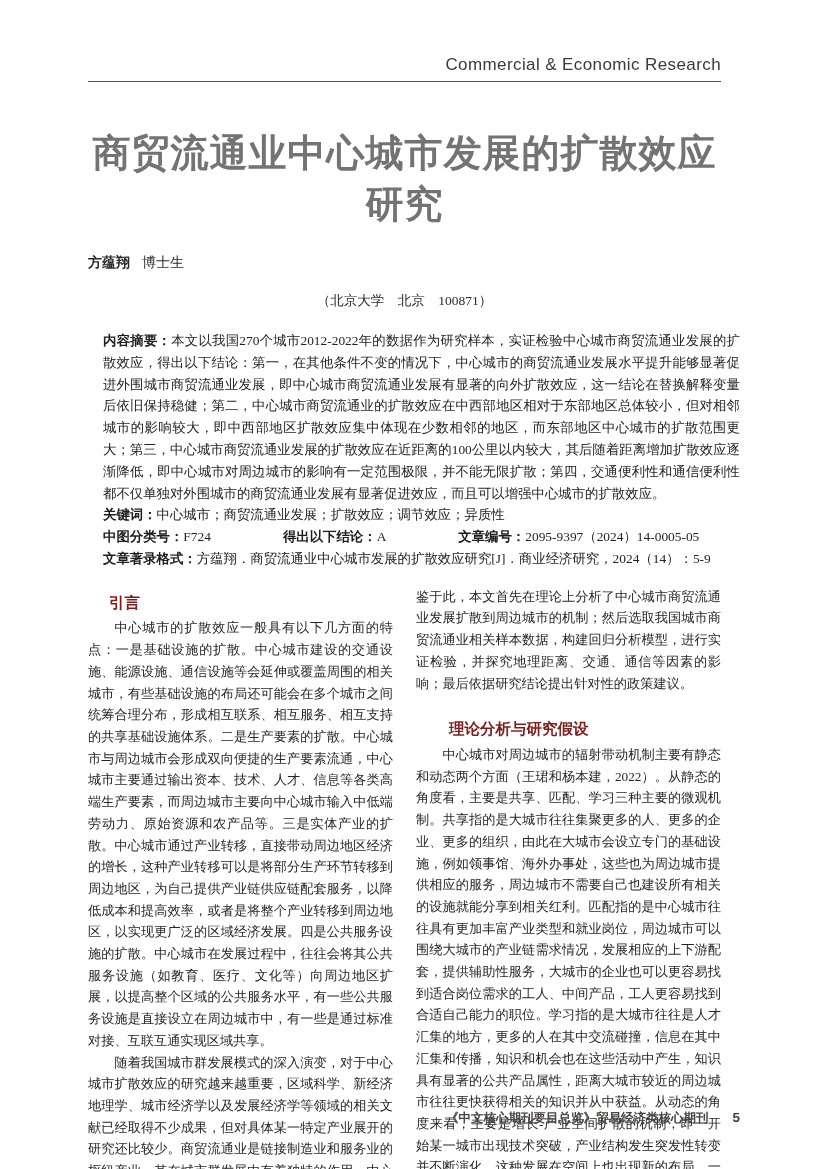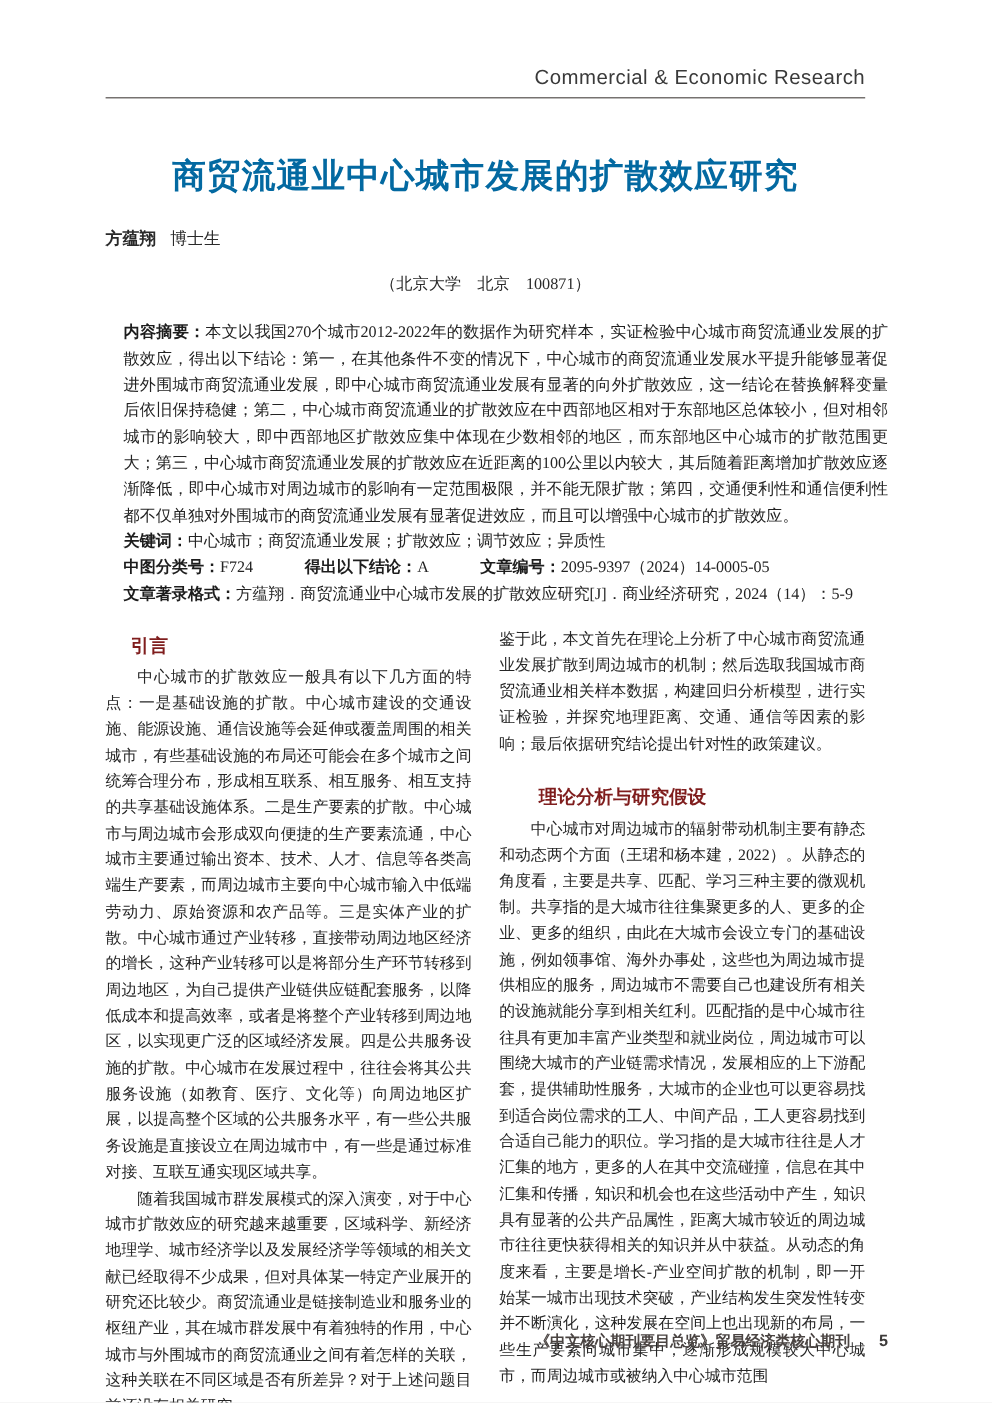--- a/index.html
+++ b/index.html
@@ -24,24 +24,24 @@
     padding-bottom:6px;
   }
   .header-rule{
     height:0;
     border-bottom:1.6px solid #55504e;
   }
   
   .article-title{
     margin:46px 0 12px 0;
     text-align:center;
-    font-size:28px;
+    font-size:38px;
     font-weight:bold;
     letter-spacing:1px;
-    color:#0369a1;
+    color:#737373;
     font-family:"Liberation Serif","DejaVu Serif",serif;
   }
   .author-line{
     margin-top:24px;
     text-align:left;
     font-size:14px;
     font-family:"Liberation Sans","DejaVu Sans",sans-serif;
     color:#2a2a2a;
   }
   .author-name{font-weight:bold;margin-right:8px;}
@@ -60,21 +60,21 @@
     text-align:justify;
   }
   .fm-label{
     font-family:"Liberation Sans","DejaVu Sans",sans-serif;
     font-weight:bold;
     color:#1d1d1d;
   }
   .frontmatter p{margin:0;}
   .meta-row{
     display:flex;
-    gap:43px;
+    gap:72px;
     white-space:nowrap;
   }
   
   .columns{
     display:flex;
     gap:23px;
     margin-top:16px;
   }
   .col{
     flex:1;

